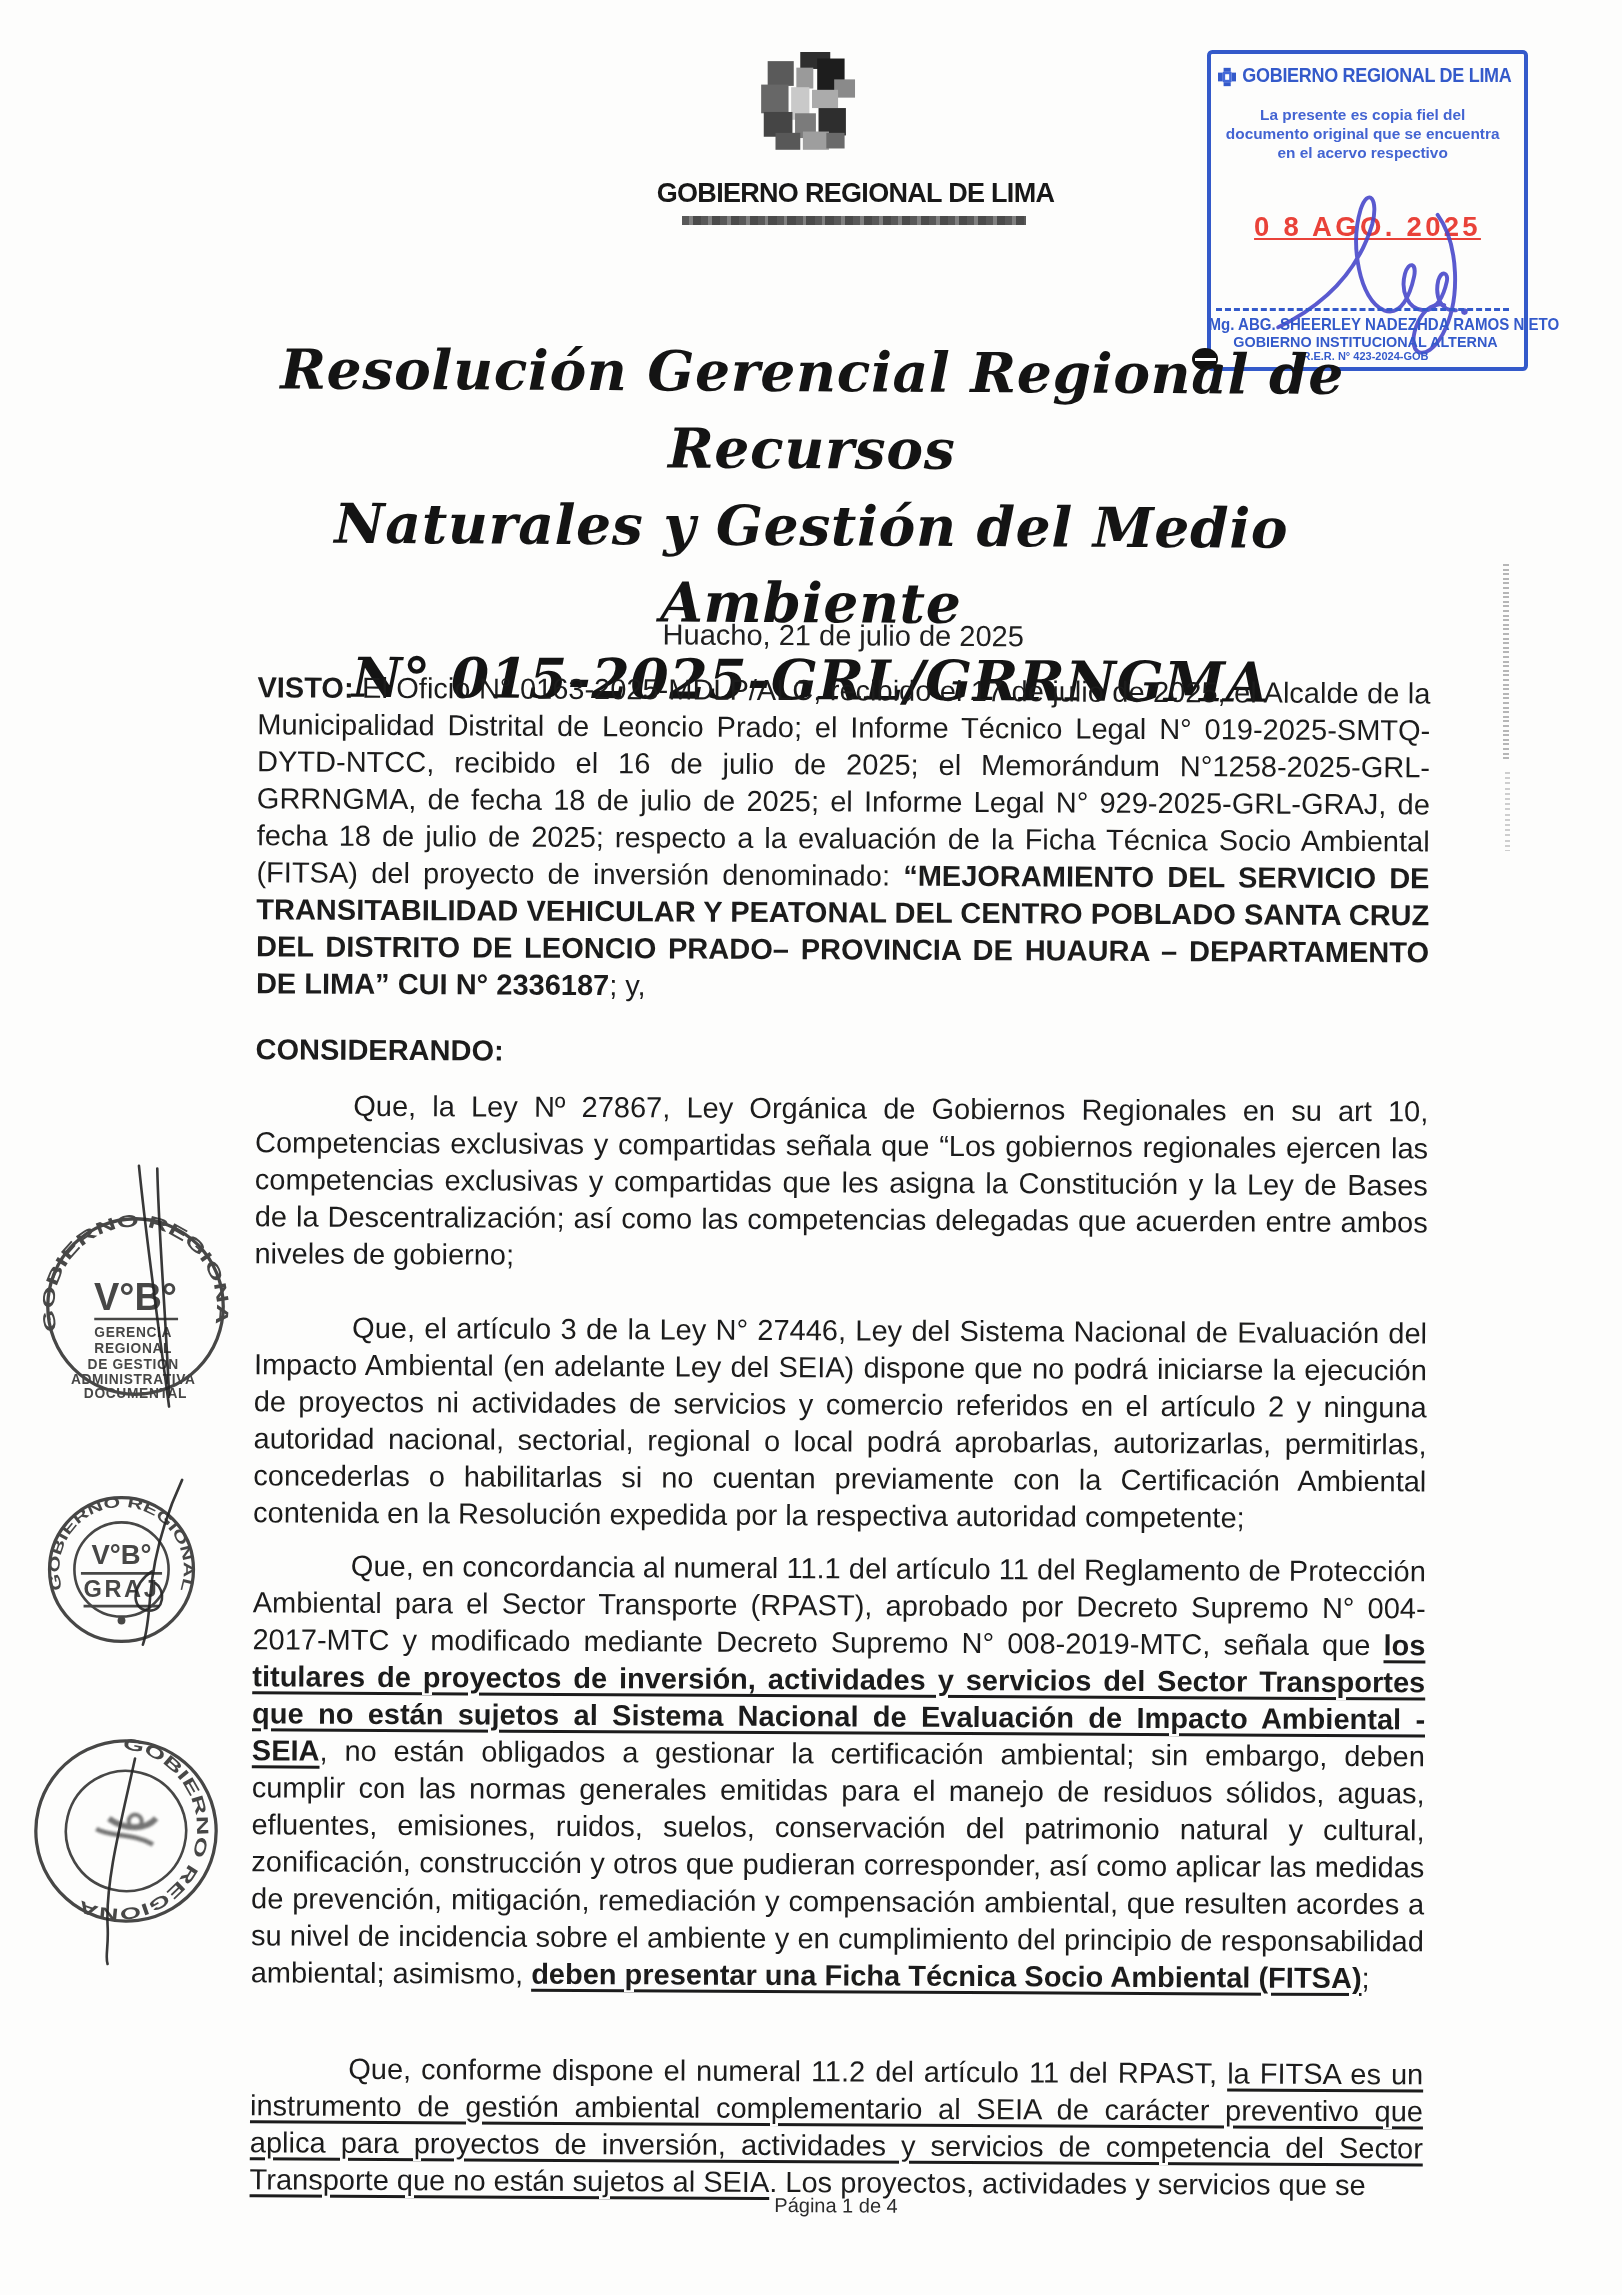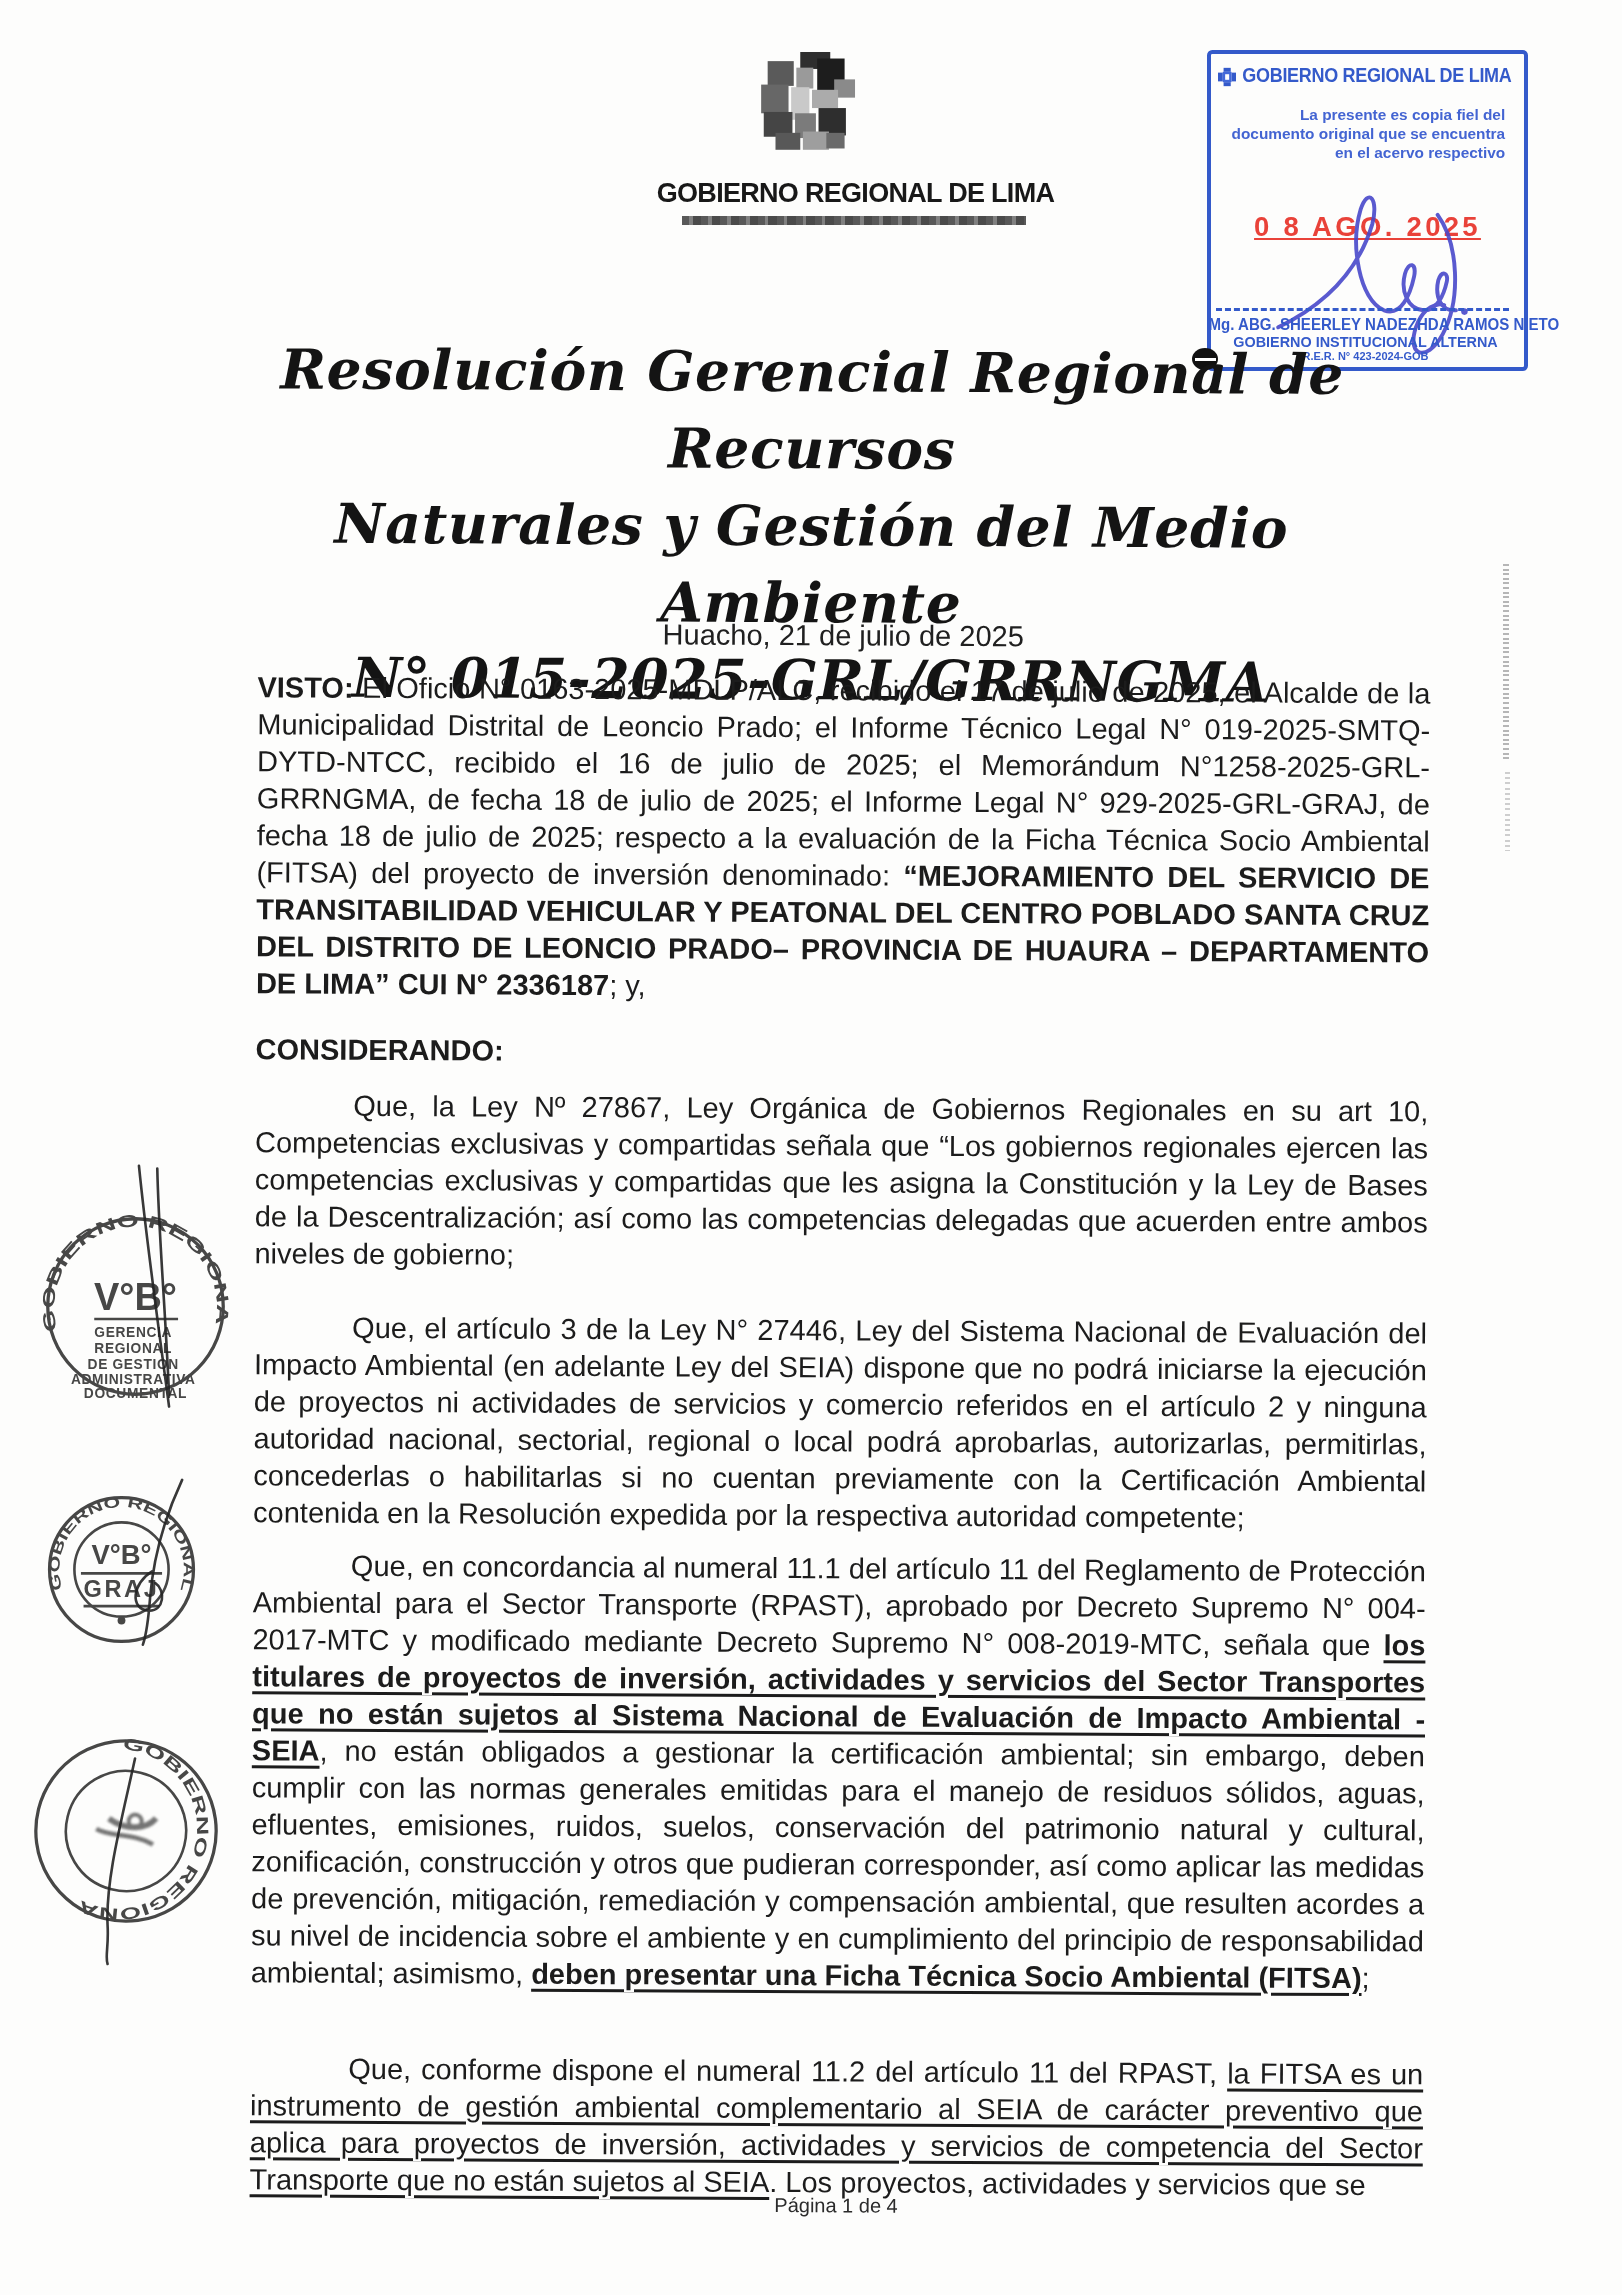--- a/index.html
+++ b/index.html
@@ -11,21 +11,21 @@
          font-weight:700;font-size:27px;letter-spacing:-0.7px;color:#181818;
          transform:scaleY(1.05);}
   .brand-bar{position:absolute;left:682px;top:216px;width:344px;height:8.5px;opacity:.85;
          background:repeating-linear-gradient(90deg,#3c3c3c 0 7.2px,#6a6a6a 7.2px 10.5px,#2b2b2b 10.5px 19px);}
   
   .copy-stamp{position:absolute;left:1207px;top:50px;width:313px;height:313px;
         border:4.6px solid #2a52c8;border-radius:5.2px;opacity:.95;}
   .cs-head{position:absolute;left:6.5px;top:7.9px;width:294px;display:flex;align-items:center;gap:6.5px;}
   .cs-title{font-weight:700;font-size:18px;color:#2a52c8;letter-spacing:-0.3px;white-space:nowrap;
         transform:scaleY(1.08);}
-  .cs-body{position:absolute;left:9.2px;top:51px;width:285px;text-align:right;
+  .cs-body{position:absolute;left:9.2px;top:51px;width:285px;text-align:center;
         font-size:15.4px;line-height:19px;font-weight:600;color:#3a5cd0;}
   .cs-date{position:absolute;left:0;top:157px;width:100%;text-align:center;
         font-weight:700;font-size:27.5px;letter-spacing:3.3px;color:#e8392f;
         font-family:"Liberation Sans",sans-serif;text-decoration:underline;}
   .cs-dash{position:absolute;left:5.2px;top:254px;width:293px;border-top:3.9px dashed #2a52c8;}
   .cs-officer{position:absolute;left:-9.2px;top:262px;width:327px;text-align:center;
         font-weight:700;font-size:15.7px;color:#2a52c8;white-space:nowrap;transform:scaleX(.96);}
   .cs-role{position:absolute;left:0;top:280px;width:309px;text-align:center;
         font-weight:700;font-size:14.4px;color:#2a52c8;}
   .cs-rer{position:absolute;left:0;top:296px;width:309px;text-align:center;

